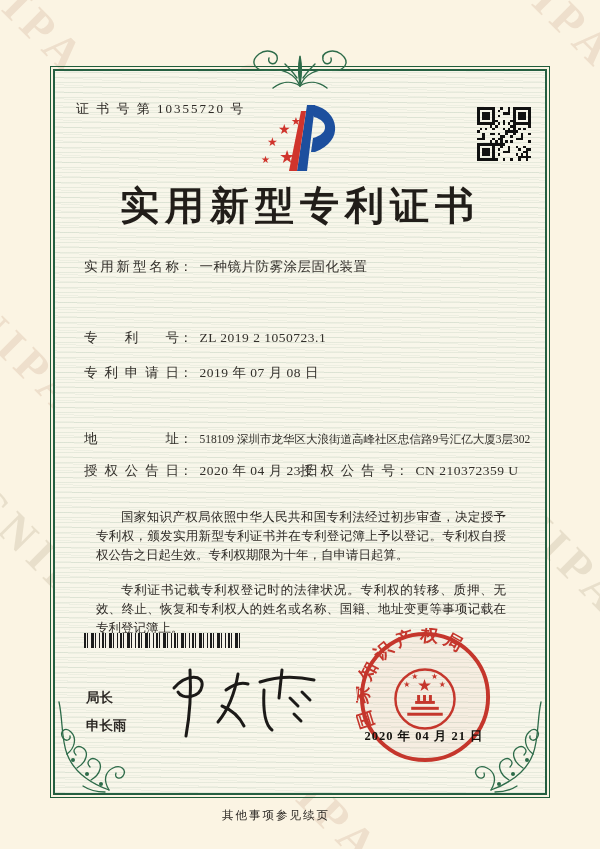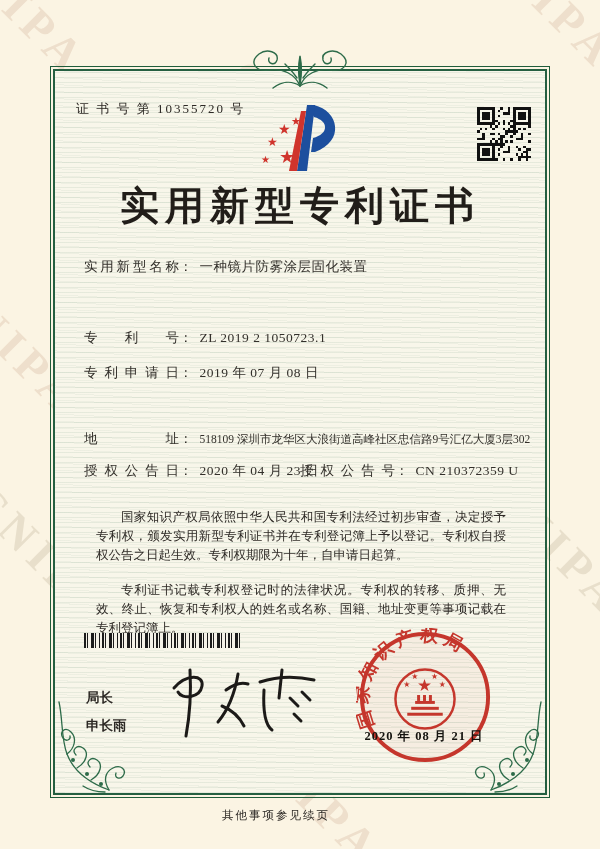--- a/index.html
+++ b/index.html
@@ -407,18 +407,18 @@
         <text x="76" y="52" font-size="8" font-family="'DejaVu Sans',sans-serif">★</text>
         <text x="84" y="60" font-size="8" font-family="'DejaVu Sans',sans-serif">★</text>
         <rect x="60" y="74" width="20" height="3"></rect>
         <rect x="56" y="80" width="28" height="3"></rect>
         <rect x="52" y="86" width="36" height="3"></rect>
         <rect x="62" y="68" width="3" height="6"></rect>
         <rect x="68" y="68" width="3" height="6"></rect>
         <rect x="74" y="68" width="3" height="6"></rect>
       </g>
     </svg>
-    <div class="seal-date">2020 年 08 月 21 日</div>
+    <div class="seal-date">2020 年 04 月 21 日</div>
 
     <div class="footer-note">其他事项参见续页</div>
 
   </div>
 </div>
 
 </body></html>

